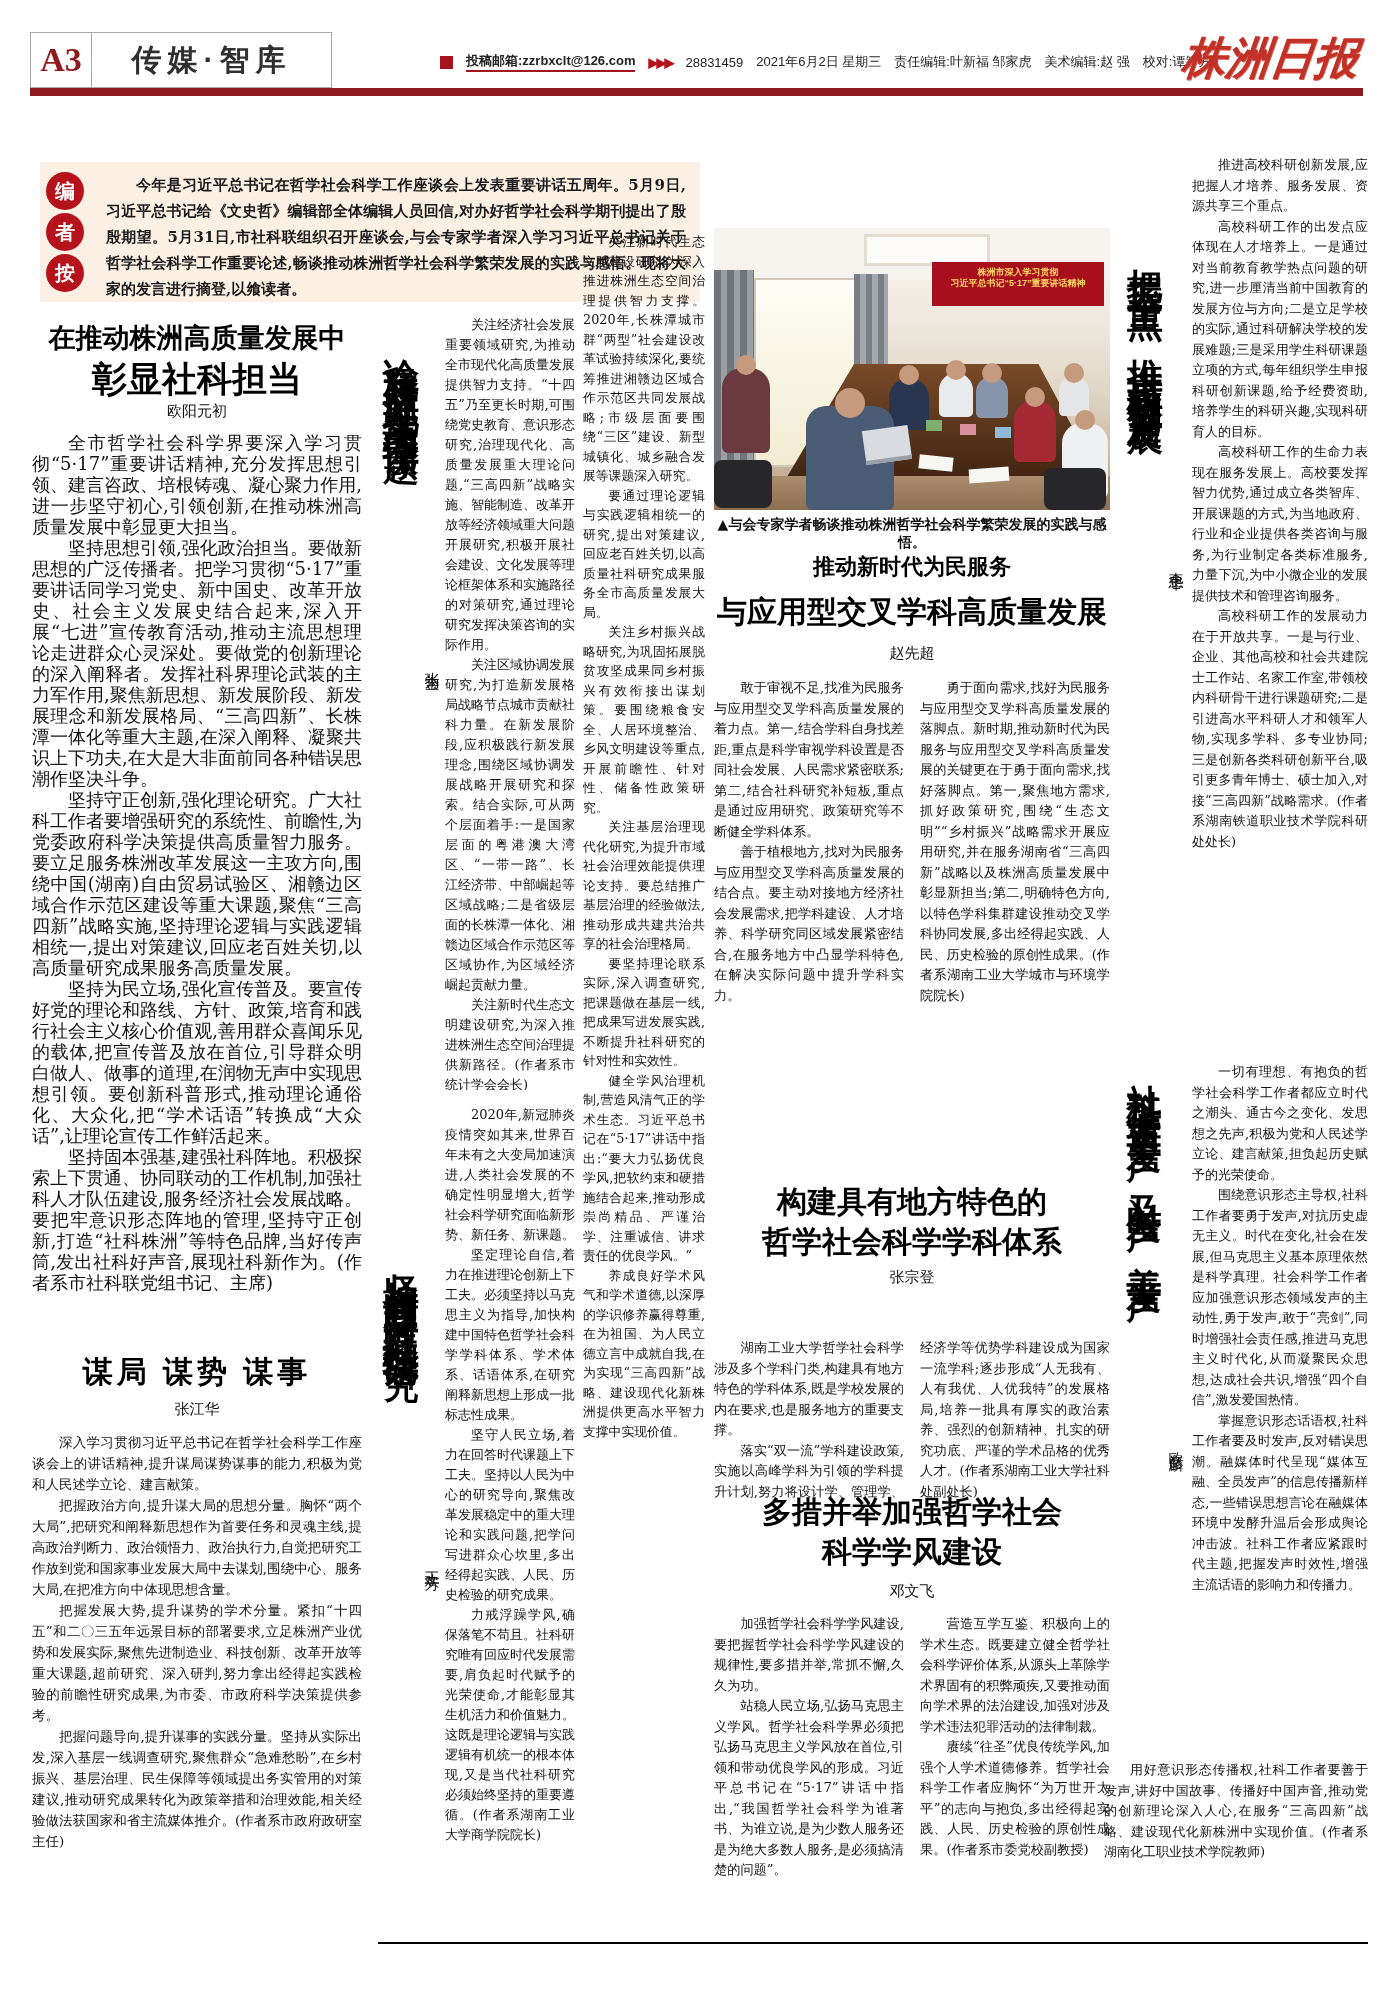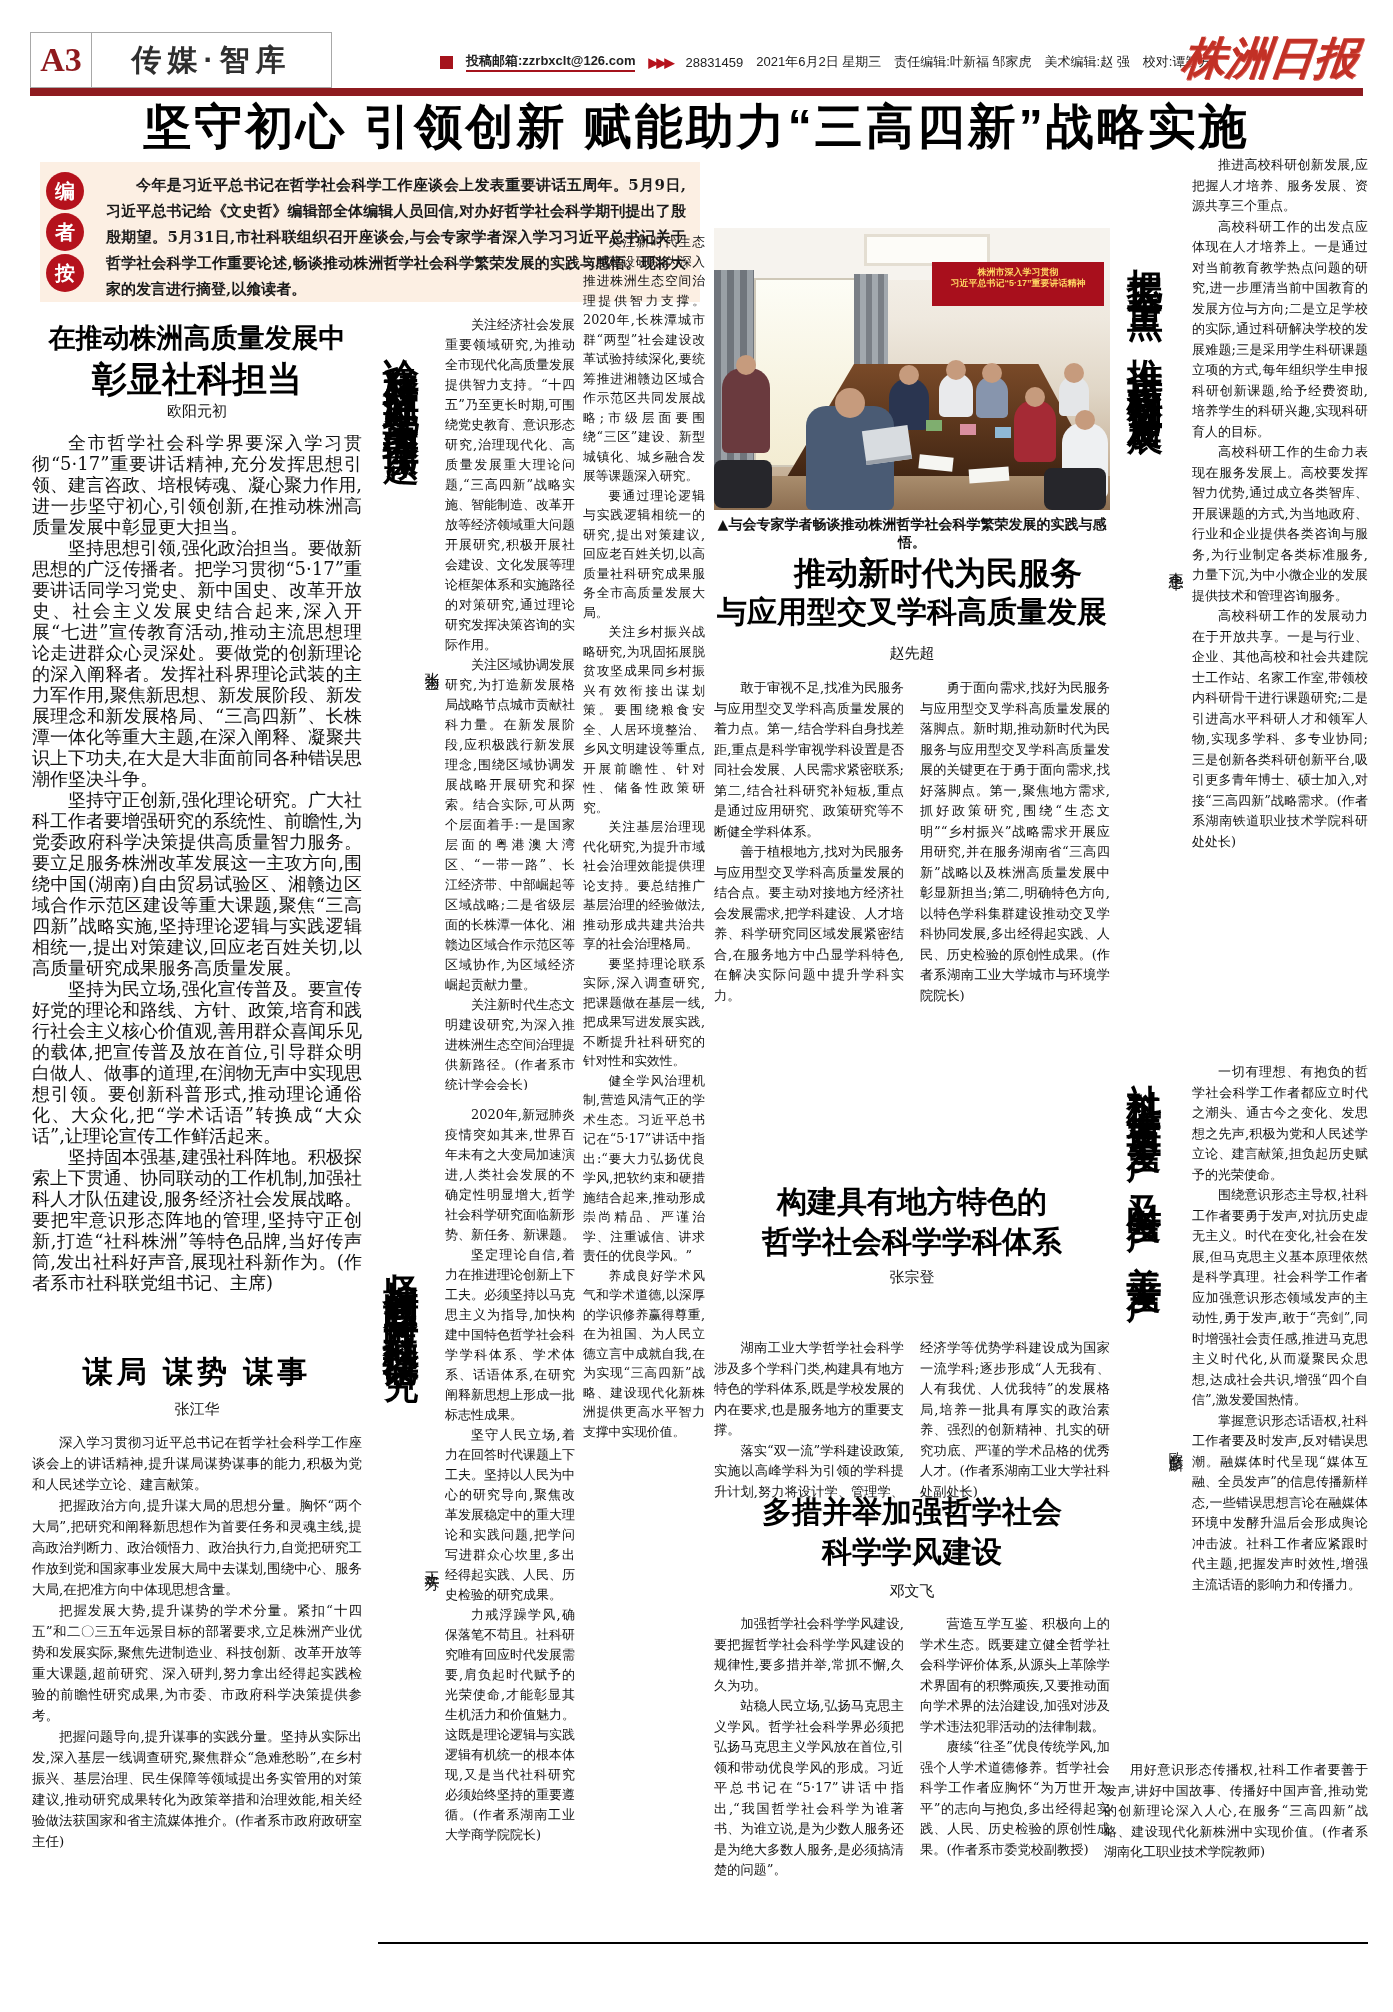--- a/index.html
+++ b/index.html
@@ -82,21 +82,20 @@
     <span class="tri">▶▶▶</span>
     <span>28831459</span>
     <span>2021年6月2日 星期三</span>
     <span>责任编辑:叶新福 邹家虎</span>
     <span>美术编辑:赵 强</span>
     <span>校对:谭智方</span>
   </div>
   <div class="logo">株洲日报</div>
   <div class="hdr-rule"></div>
 
-  <div class="banner">坚守初心 引领创新 赋能助力“三高四新”战略实施</div>
 
   <div class="ednote">
     <div class="edbadge">
       <div class="c">编</div>
       <div class="c">者</div>
       <div class="c">按</div>
     </div>
     <div class="edtext">今年是习近平总书记在哲学社会科学工作座谈会上发表重要讲话五周年。5月9日,习近平总书记给《文史哲》编辑部全体编辑人员回信,对办好哲学社会科学期刊提出了殷殷期望。5月31日,市社科联组织召开座谈会,与会专家学者深入学习习近平总书记关于哲学社会科学工作重要论述,畅谈推动株洲哲学社会科学繁荣发展的实践与感悟。现将大家的发言进行摘登,以飨读者。</div>
   </div>
 
@@ -189,21 +188,21 @@
     <div class="ph-paper" style="left:205px;top:228px;width:34px;height:14px;transform:rotate(6deg);"></div>
     <div class="ph-paper" style="left:255px;top:240px;width:40px;height:14px;transform:rotate(-4deg);"></div>
     <div class="ph-box" style="left:212px;top:192px;background:#7fae6f;"></div>
     <div class="ph-box" style="left:246px;top:196px;background:#d98fa0;"></div>
     <div class="ph-box" style="left:281px;top:199px;background:#8fb9d6;"></div>
     <div class="ph-chair" style="left:0px;top:232px;width:58px;height:48px;"></div>
     <div class="ph-chair" style="left:330px;top:240px;width:62px;height:42px;"></div>
   </div>
   <div class="caption">▲与会专家学者畅谈推动株洲哲学社会科学繁荣发展的实践与感悟。</div>
 
-  <div class="t-c" style="left:740px;top:552px;width:396px;font-size:32px;">推动新时代为民服务</div>
+  <div class="t-c" style="left:714px;top:552px;width:396px;font-size:22px;">推动新时代为民服务</div>
   <div class="t-c" style="left:714px;top:592px;width:396px;font-size:30px;">与应用型交叉学科高质量发展</div>
   <div class="byline" style="left:714px;top:644px;width:396px;">赵先超</div>
   <div class="body cols2" style="left:714px;top:678px;width:396px;height:480px;font-size:13.2px;line-height:20.5px;">
       <p>敢于审视不足,找准为民服务与应用型交叉学科高质量发展的着力点。第一,结合学科自身找差距,重点是科学审视学科设置是否同社会发展、人民需求紧密联系;第二,结合社科研究补短板,重点是通过应用研究、政策研究等不断健全学科体系。</p>
       <p>善于植根地方,找对为民服务与应用型交叉学科高质量发展的结合点。要主动对接地方经济社会发展需求,把学科建设、人才培养、科学研究同区域发展紧密结合,在服务地方中凸显学科特色,在解决实际问题中提升学科实力。</p>
       <p>勇于面向需求,找好为民服务与应用型交叉学科高质量发展的落脚点。新时期,推动新时代为民服务与应用型交叉学科高质量发展的关键更在于勇于面向需求,找好落脚点。第一,聚焦地方需求,抓好政策研究,围绕“生态文明”“乡村振兴”战略需求开展应用研究,并在服务湖南省“三高四新”战略以及株洲高质量发展中彰显新担当;第二,明确特色方向,以特色学科集群建设推动交叉学科协同发展,多出经得起实践、人民、历史检验的原创性成果。(作者系湖南工业大学城市与环境学院院长)</p>
     </div>
 
   <div class="t-c" style="left:714px;top:1182px;width:396px;font-size:30px;">构建具有地方特色的</div>
   <div class="t-c" style="left:714px;top:1222px;width:396px;font-size:30px;">哲学社会科学学科体系</div>

